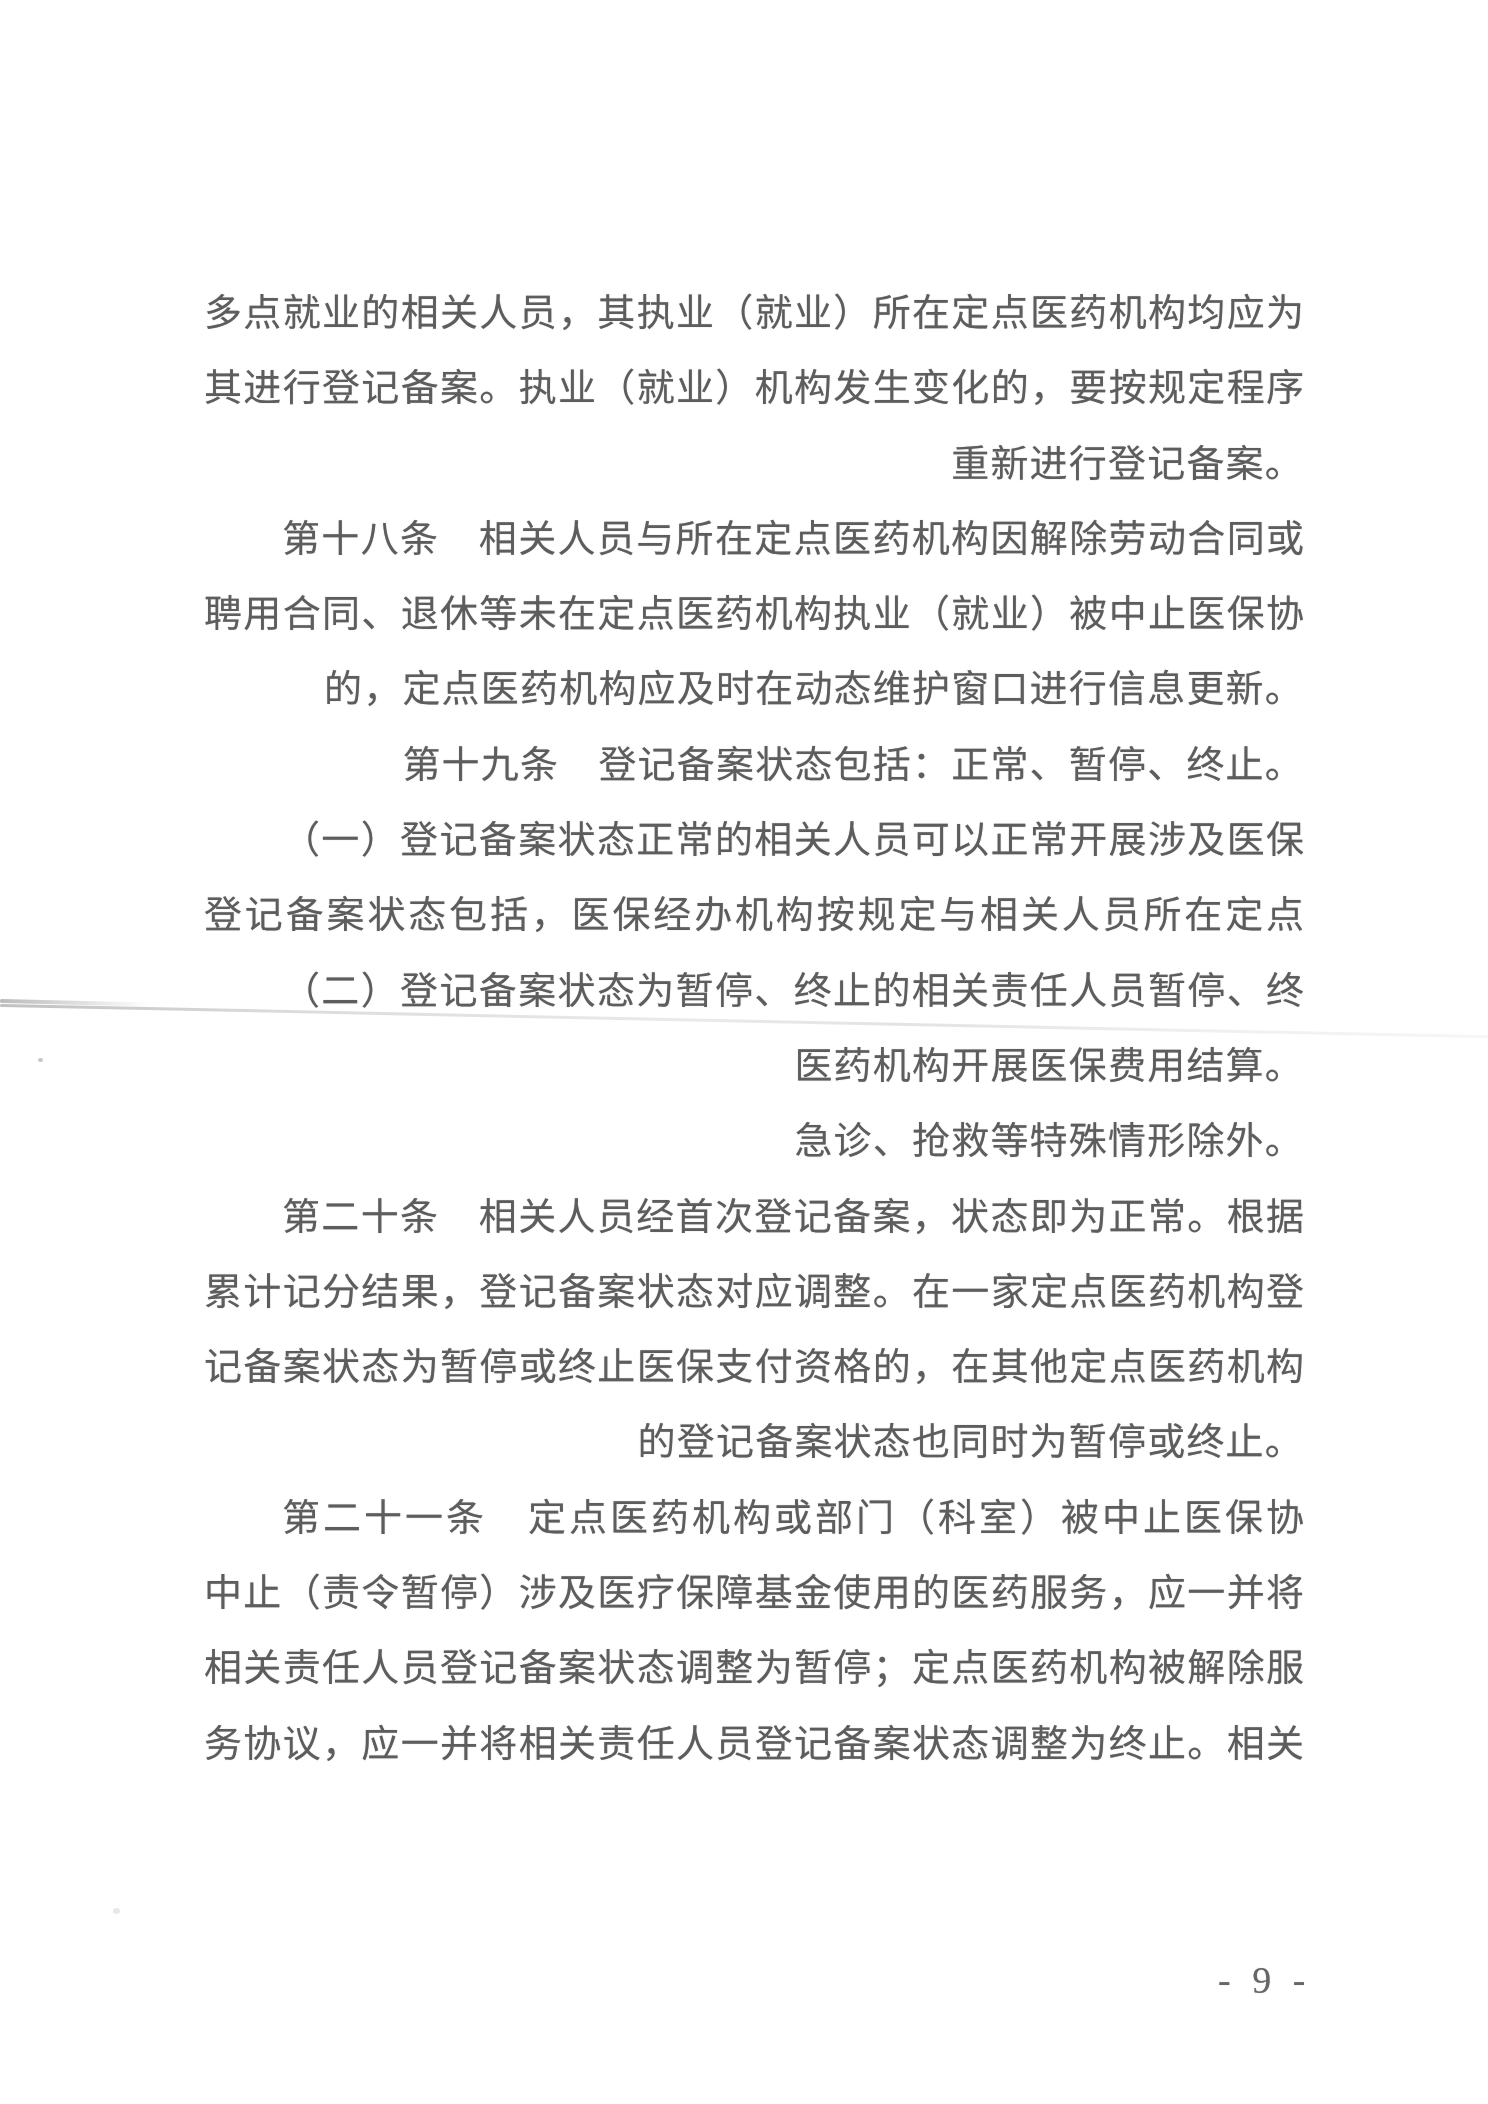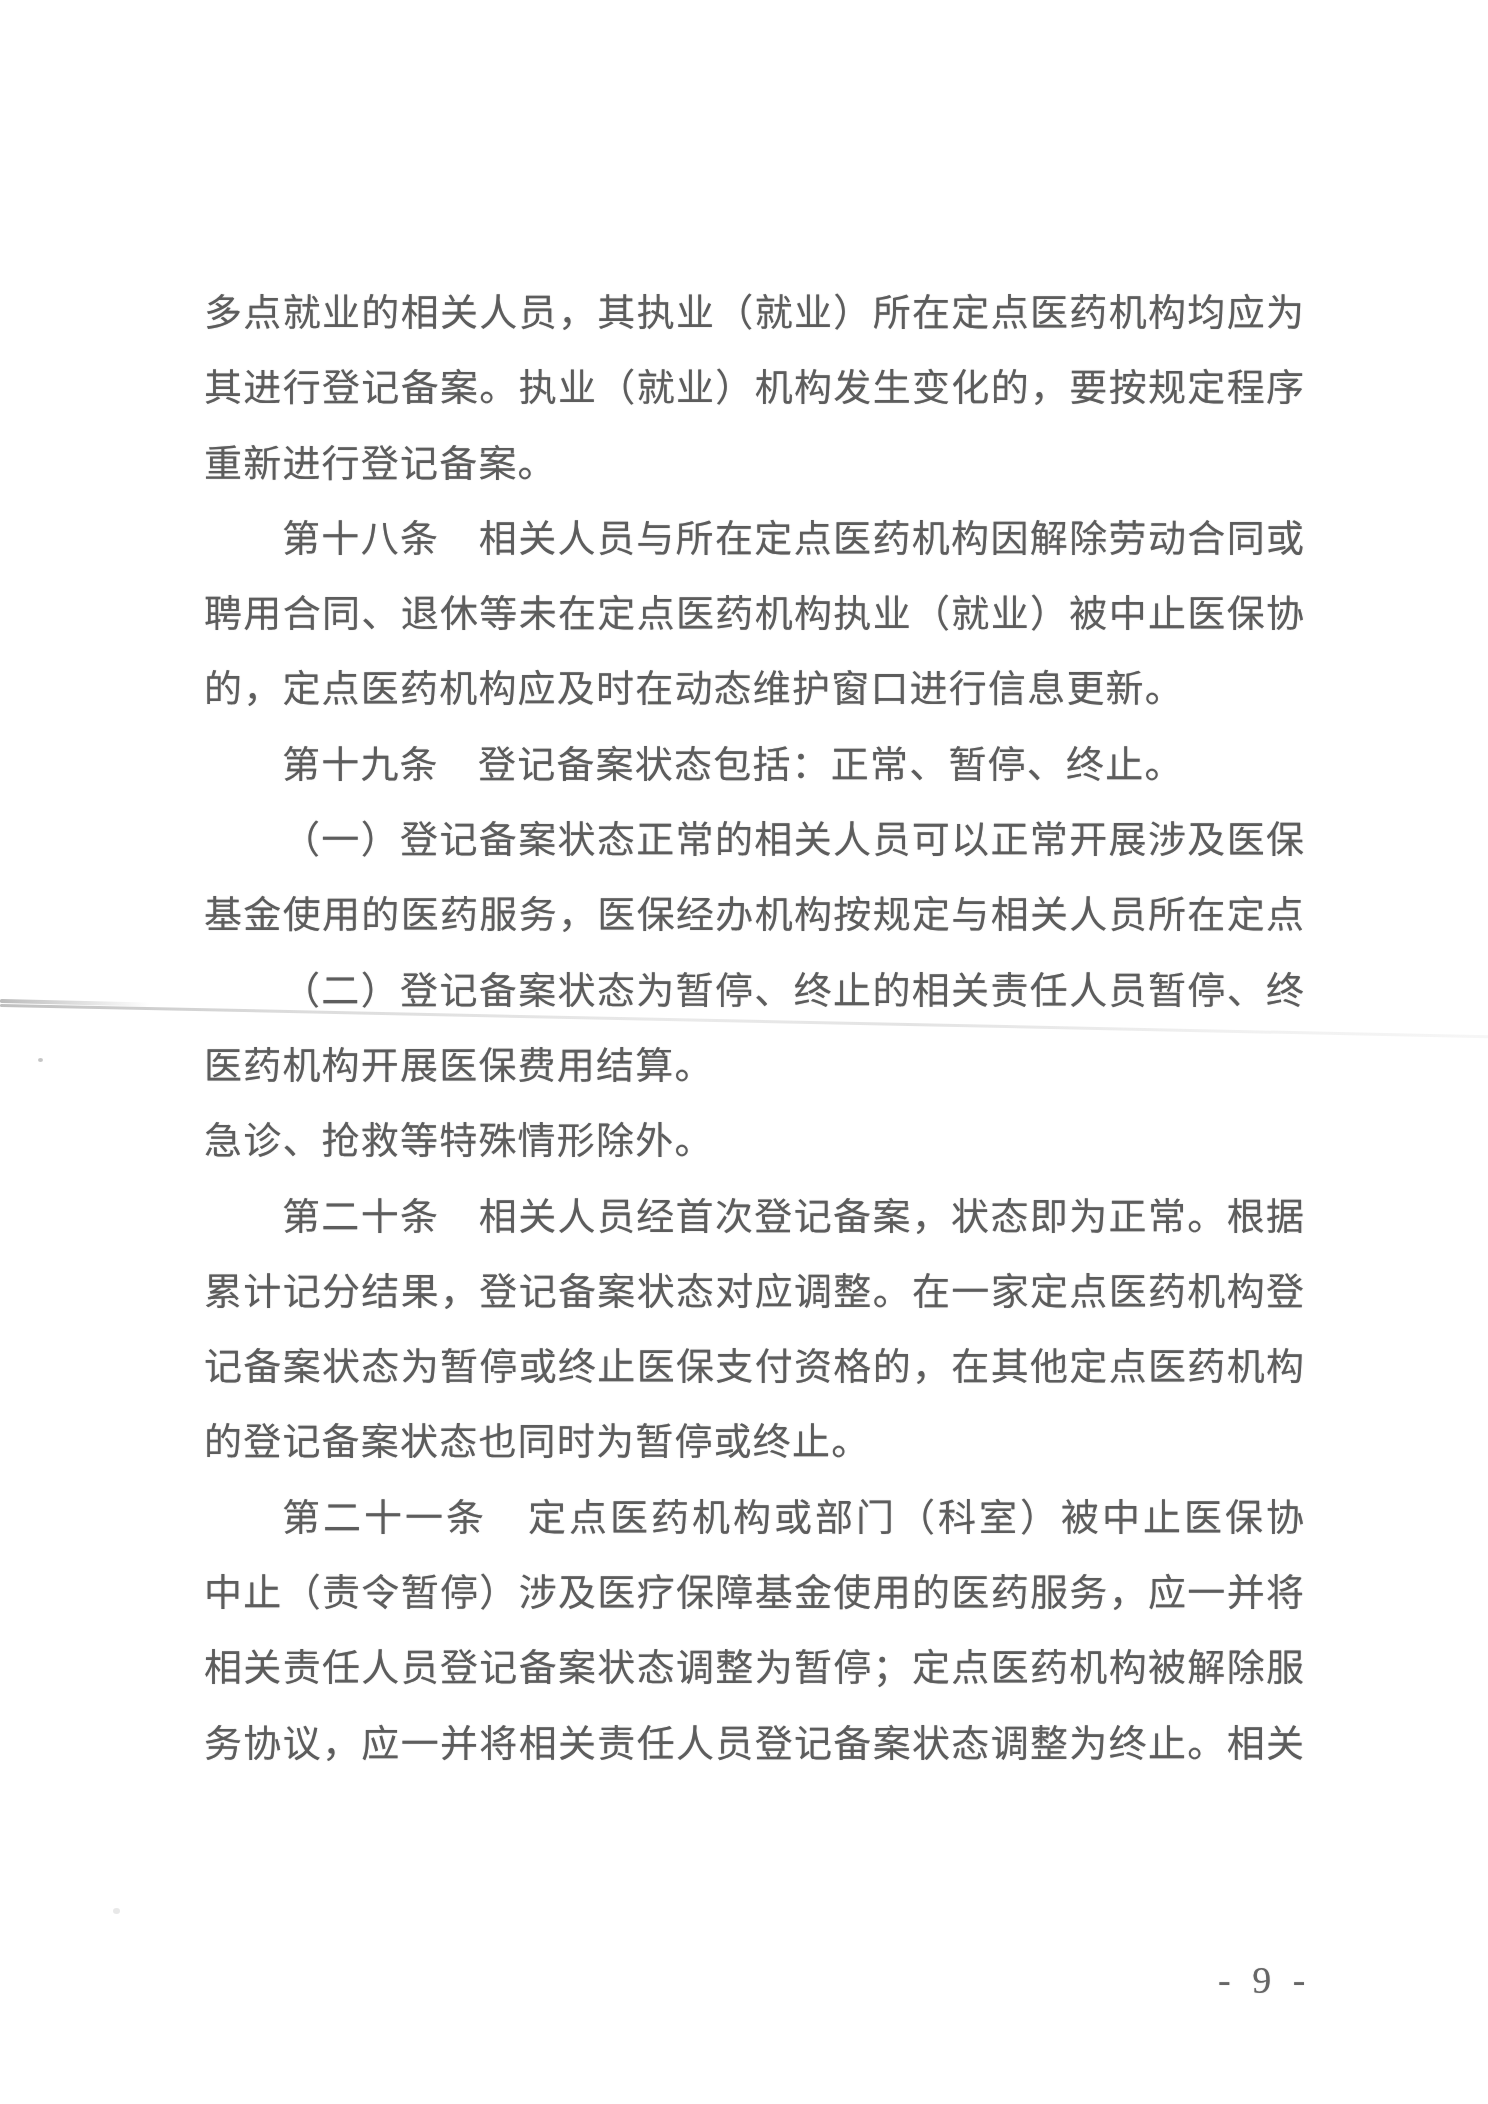--- a/index.html
+++ b/index.html
@@ -23,21 +23,21 @@
     width: 1100px;
     color: #5d5d5d;
     font-size: 38px;
     text-shadow: 0 0 1px rgba(105,105,105,0.55);
   }
   .doc-line {
     height: 75.3px;
     line-height: 75.3px;
     white-space: nowrap;
     letter-spacing: 1.2px;
-    text-align: left;
+    text-align: right;
   }
   .doc-line.fill {
     white-space: normal;
     letter-spacing: normal;
     text-align: justify;
     text-align-last: justify;
     overflow: hidden;
   }
   .doc-line.indent {
     padding-left: 78px;
@@ -105,21 +105,21 @@
 
   <div class="text-block">
       <div class="doc-line fill">多点就业的相关人员，其执业（就业）所在定点医药机构均应为</div>
       <div class="doc-line fill">其进行登记备案。执业（就业）机构发生变化的，要按规定程序</div>
       <div class="doc-line">重新进行登记备案。</div>
       <div class="doc-line fill indent">第十八条　相关人员与所在定点医药机构因解除劳动合同或</div>
       <div class="doc-line fill">聘用合同、退休等未在定点医药机构执业（就业）被中止医保协议</div>
       <div class="doc-line">的，定点医药机构应及时在动态维护窗口进行信息更新。</div>
       <div class="doc-line indent">第十九条　登记备案状态包括：正常、暂停、终止。</div>
       <div class="doc-line fill indent">（一）登记备案状态正常的相关人员可以正常开展涉及医保</div>
-      <div class="doc-line fill">基金使用的医药服务，医保经办机构按规定与相关人员所在定点</div>
+      <div class="doc-line fill">登记备案状态包括，医保经办机构按规定与相关人员所在定点</div>
       <div class="doc-line fill indent">（二）登记备案状态为暂停、终止的相关责任人员暂停、终</div>
       <div class="doc-line">医药机构开展医保费用结算。</div>
       <div class="doc-line">急诊、抢救等特殊情形除外。</div>
       <div class="doc-line fill indent">第二十条　相关人员经首次登记备案，状态即为正常。根据</div>
       <div class="doc-line fill">累计记分结果，登记备案状态对应调整。在一家定点医药机构登</div>
       <div class="doc-line fill">记备案状态为暂停或终止医保支付资格的，在其他定点医药机构</div>
       <div class="doc-line">的登记备案状态也同时为暂停或终止。</div>
       <div class="doc-line fill indent">第二十一条　定点医药机构或部门（科室）被中止医保协议、</div>
       <div class="doc-line fill">中止（责令暂停）涉及医疗保障基金使用的医药服务，应一并将</div>
       <div class="doc-line fill">相关责任人员登记备案状态调整为暂停；定点医药机构被解除服</div>

